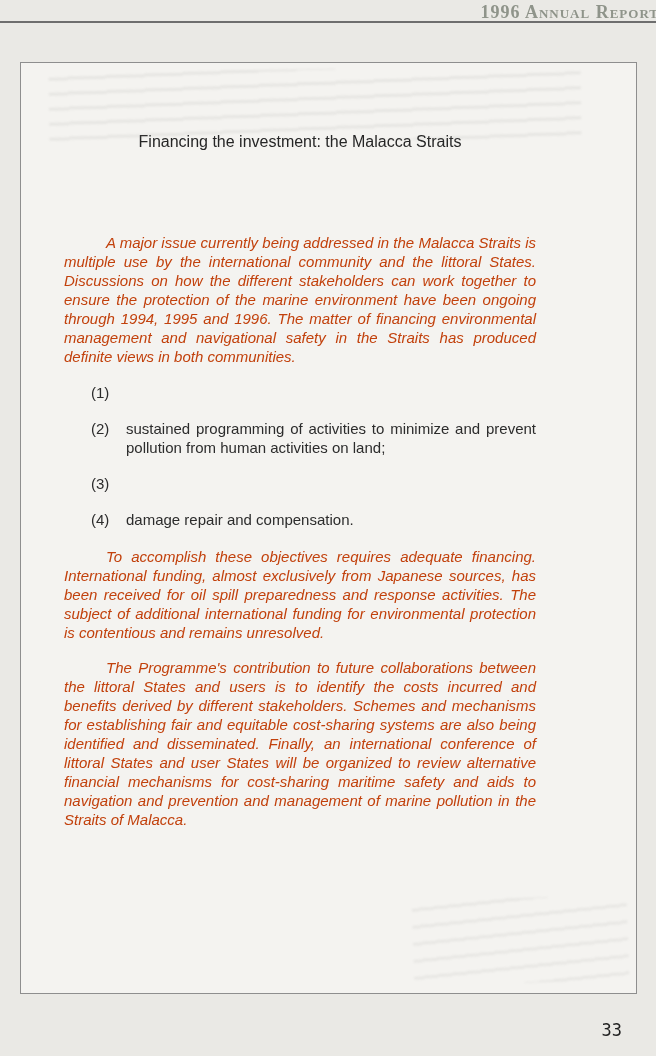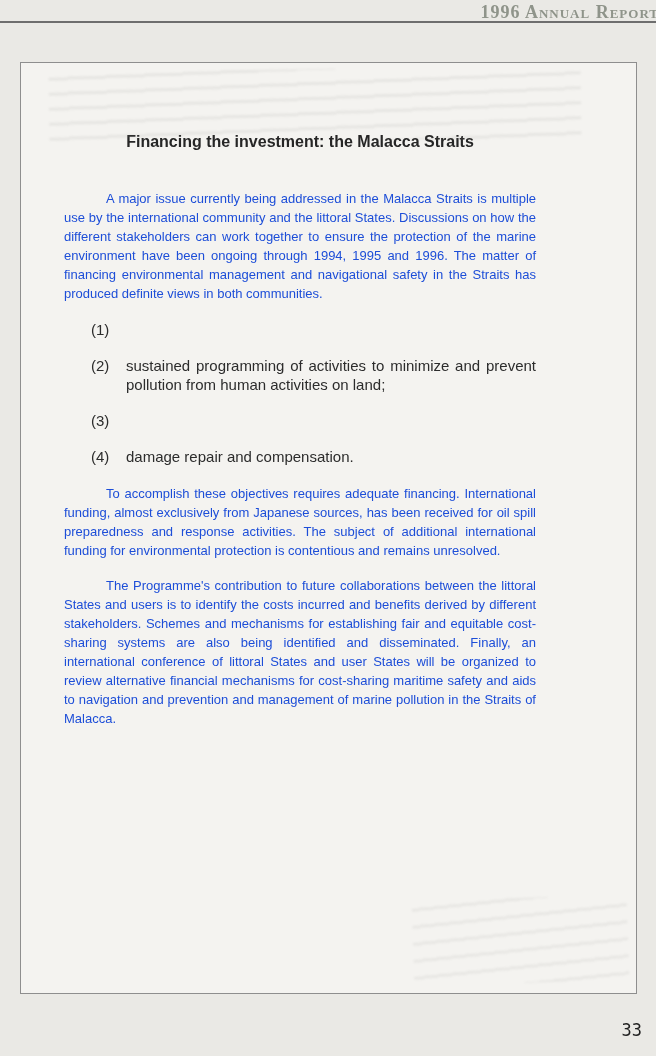--- a/index.html
+++ b/index.html
@@ -85,32 +85,33 @@
       #82827e 7px 10px,
       transparent 10px 17px
     );
     transform: rotate(-2deg);
   }
 
   
   .doc-title {
     text-align: center;
     font-size: 16px;
-    font-weight: bold;
+    font-weight: normal;
     color: #262626;
-    margin-bottom: 38px;
+    margin-bottom: 82px;
   }
 
   .para {
-    font-size: 13px;
+    font-size: 15px;
     line-height: 19px;
     text-align: justify;
     text-indent: 42px;
     margin-bottom: 16px;
-    color: #1d4ed8;
+    color: #c2410c;
+    font-style: italic;
   }
 
   .numbered-list {
     margin: 17px 0 18px 0;
   }
 
   .list-item {
     display: flex;
     margin-bottom: 17px;
     font-size: 15px;
@@ -123,21 +124,21 @@
   }
 
   .list-text {
     flex: 1;
     text-align: justify;
   }
 
   
   .page-number {
     position: absolute;
-    right: 14px;
+    right: 34px;
     top: 1020px;
     font-family: "DejaVu Sans Mono", monospace;
     font-size: 17px;
     color: #222;
   }
 </style>
 </head>
 <body>
 
 <div class="report-header">1996 Annual Report</div>

